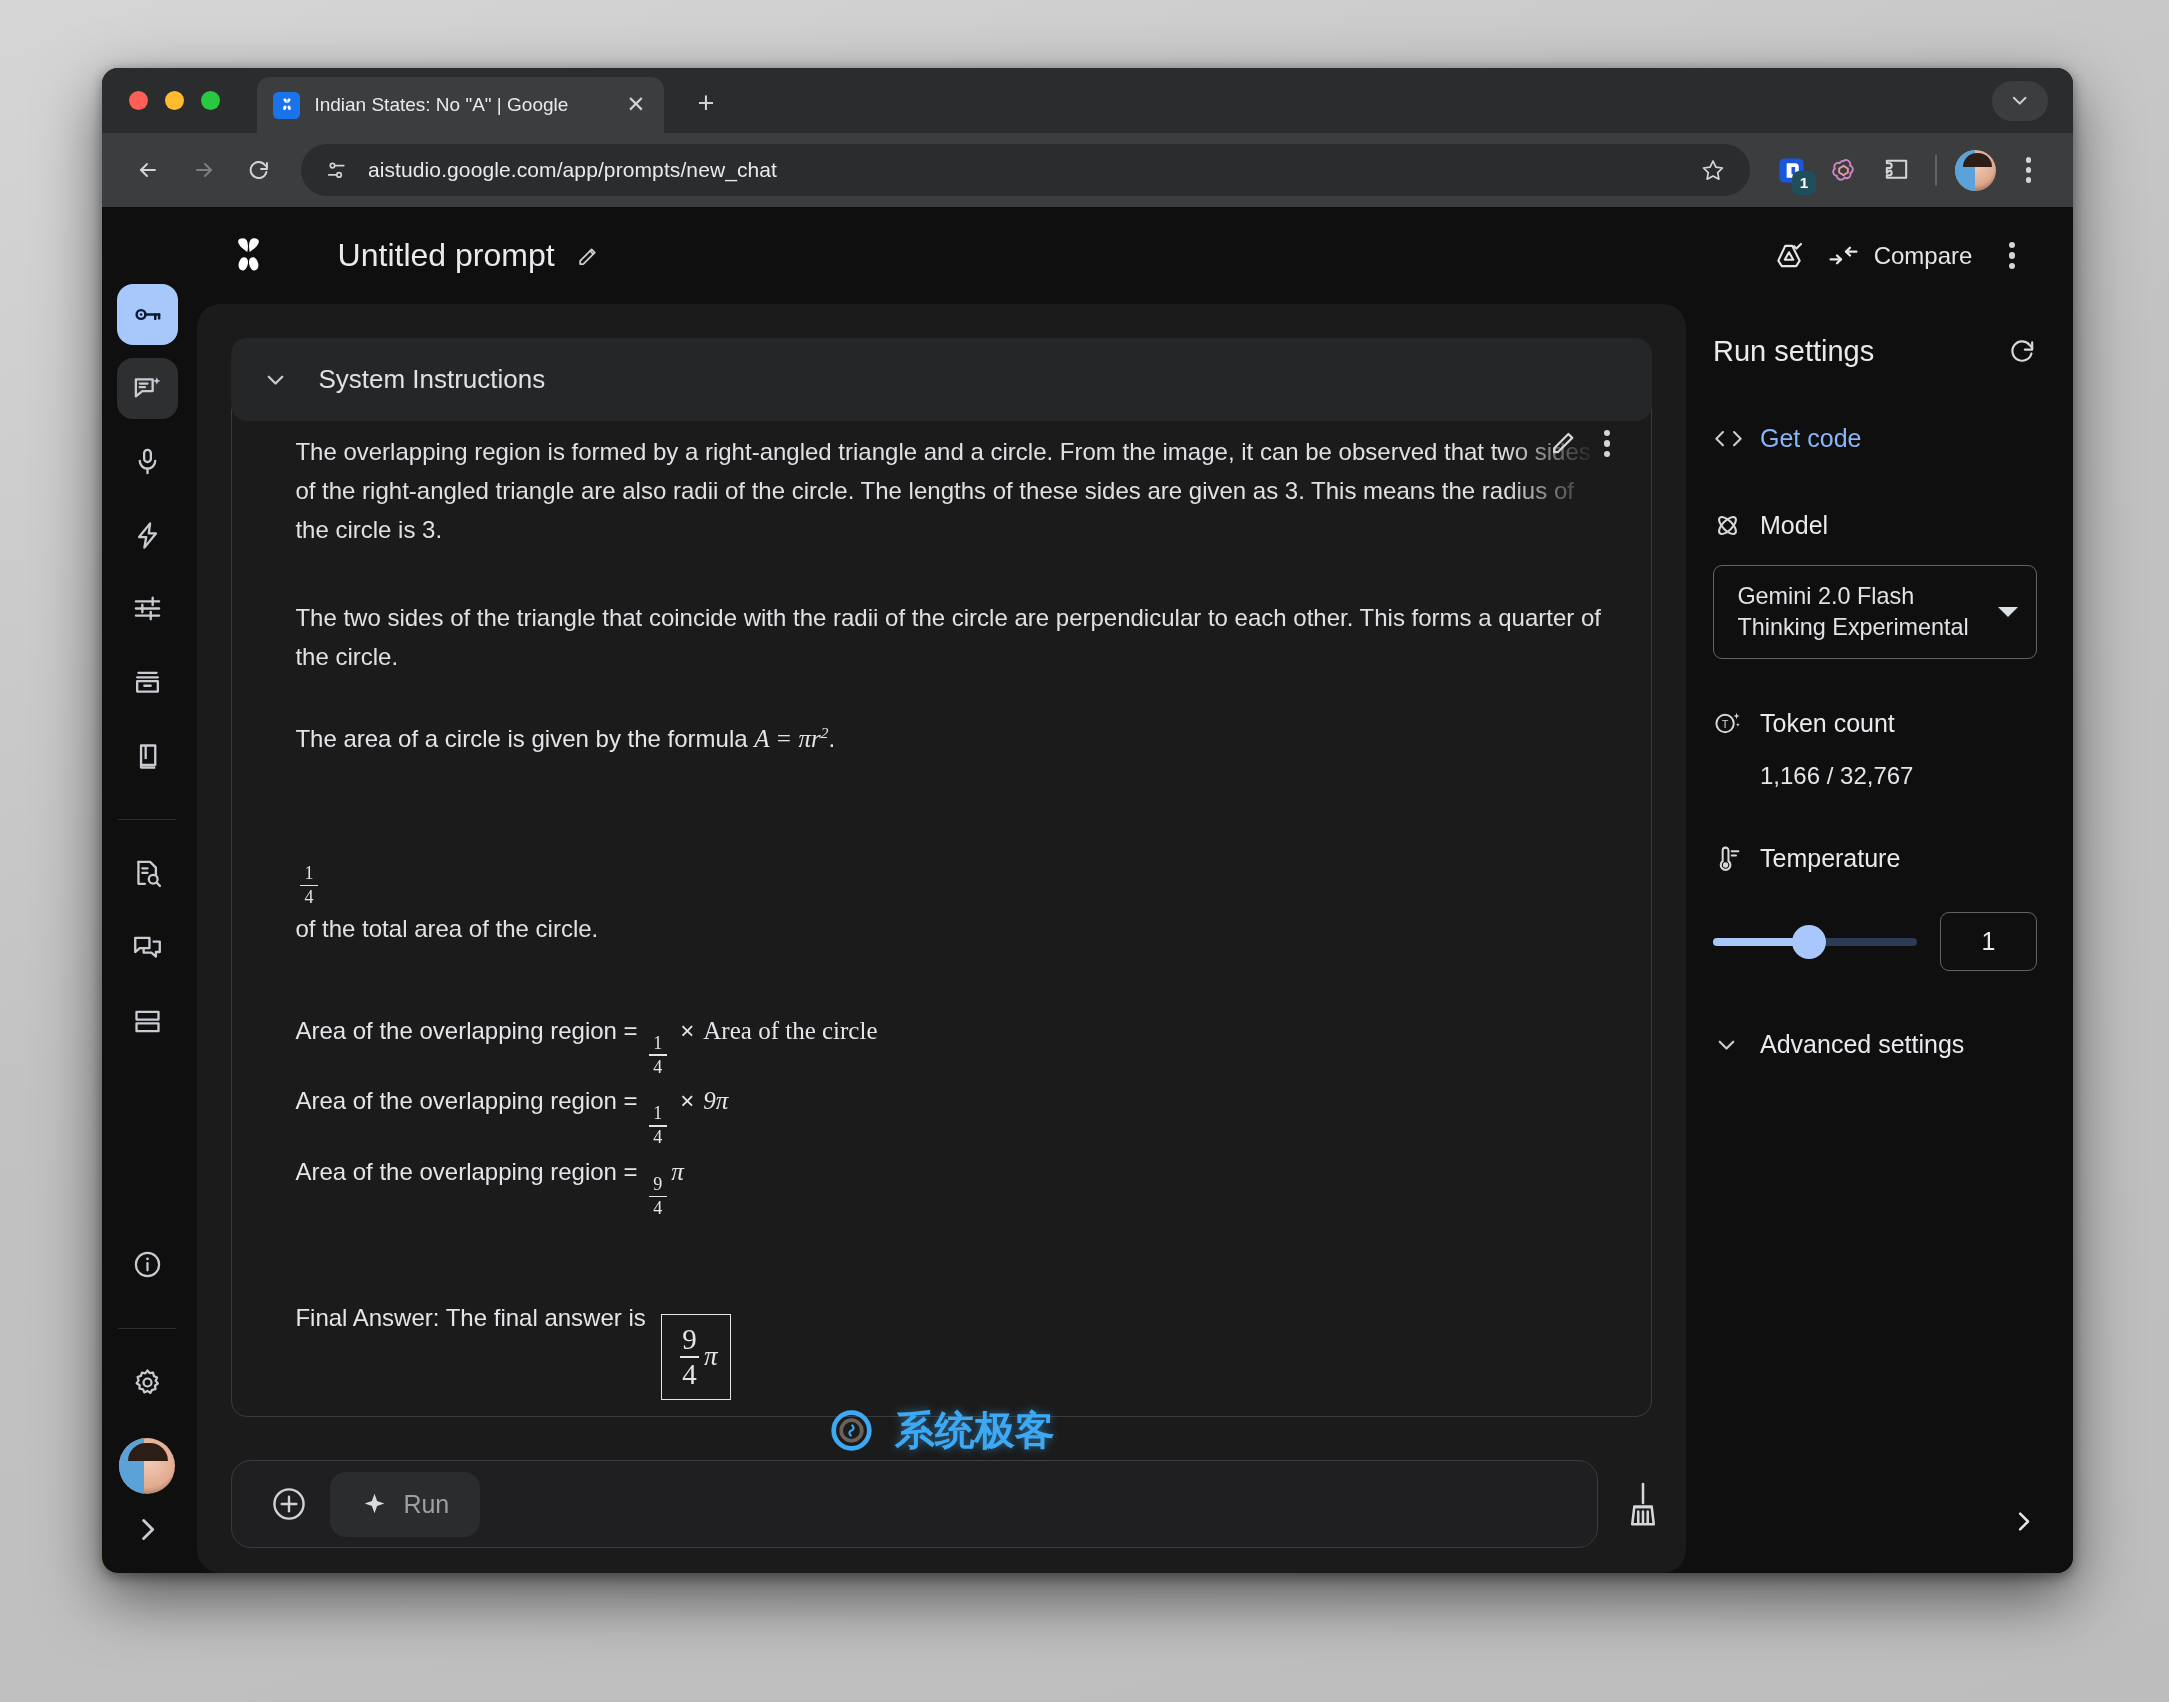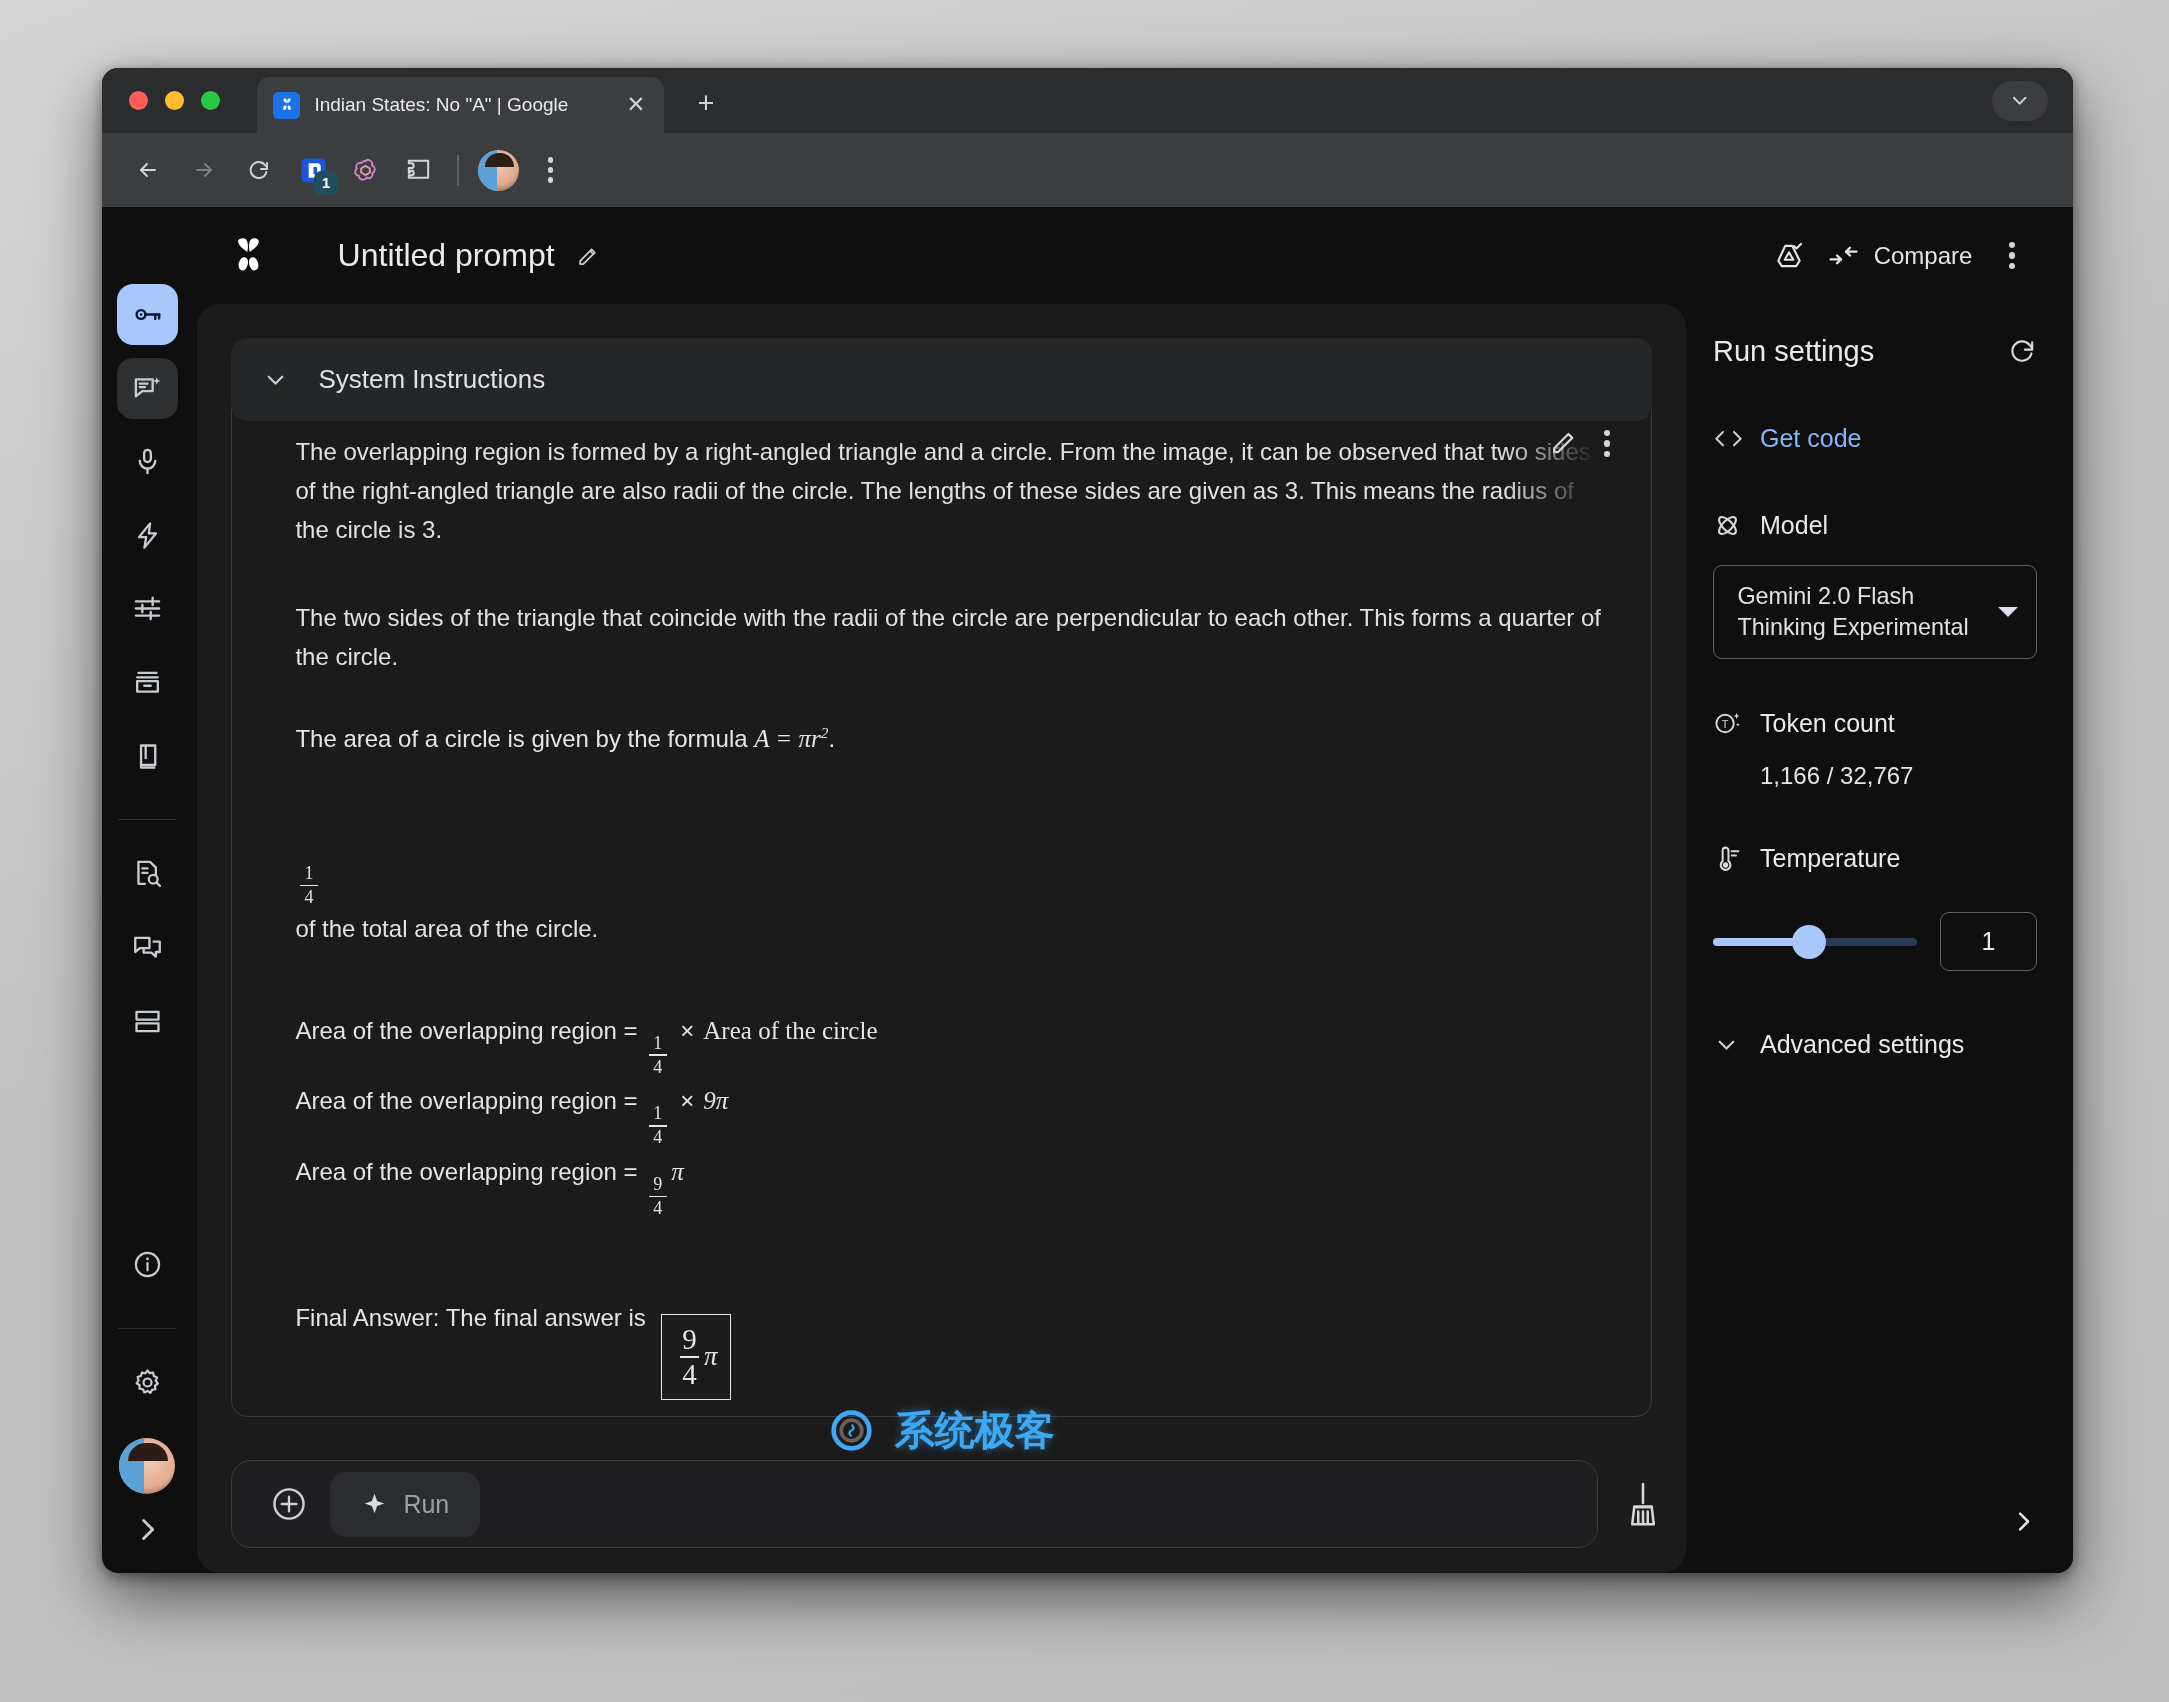--- a/index.html
+++ b/index.html
@@ -410,20 +410,36 @@
           <polyline points="13 6 19 12 13 18"></polyline>
         </svg>
     </div>
     <div class="nav-btn">
       <svg viewBox="0 0 24 24" fill="none" stroke="currentColor" stroke-width="1.9" stroke-linecap="round" stroke-linejoin="round">
           <polyline points="20 5 20 11 14 11"></polyline>
           <path d="M19.4 14a8 8 0 1 1-1.6-7.1L20 9"></path>
         </svg>
     </div>
 
+    <div class="omnibox">
+      <span class="omni-icon">
+        <svg viewBox="0 0 24 24" fill="none" stroke="currentColor" stroke-width="1.8" stroke-linecap="round">
+            <circle cx="8" cy="7" r="2.4"></circle>
+            <line x1="11" y1="7" x2="20" y2="7"></line>
+            <circle cx="15" cy="17" r="2.4"></circle>
+            <line x1="4" y1="17" x2="12" y2="17"></line>
+          </svg>
+      </span>
+      <span class="omni-url">aistudio.google.com/app/prompts/new_chat</span>
+      <span class="omni-star">
+        <svg viewBox="0 0 24 24" fill="none" stroke="currentColor" stroke-width="1.7" stroke-linejoin="round">
+            <polygon points="12 3 14.9 9.2 21.5 10 16.7 14.6 17.9 21.2 12 18 6.1 21.2 7.3 14.6 2.5 10 9.1 9.2"></polygon>
+          </svg>
+      </span>
+    </div>
 
     <div class="tb-icon">
       <svg viewBox="0 0 24 24">
           <rect x="2" y="2" width="20" height="20" rx="4" fill="#1a56db"></rect>
           <path d="M8 6h7a3 3 0 0 1 3 3v9H8z" fill="#fff"></path>
           <path d="M12 9h3v6h-3z" fill="#1a56db"></path>
         </svg>
       <span class="ext-badge">1</span>
     </div>
     <div class="tb-icon">

